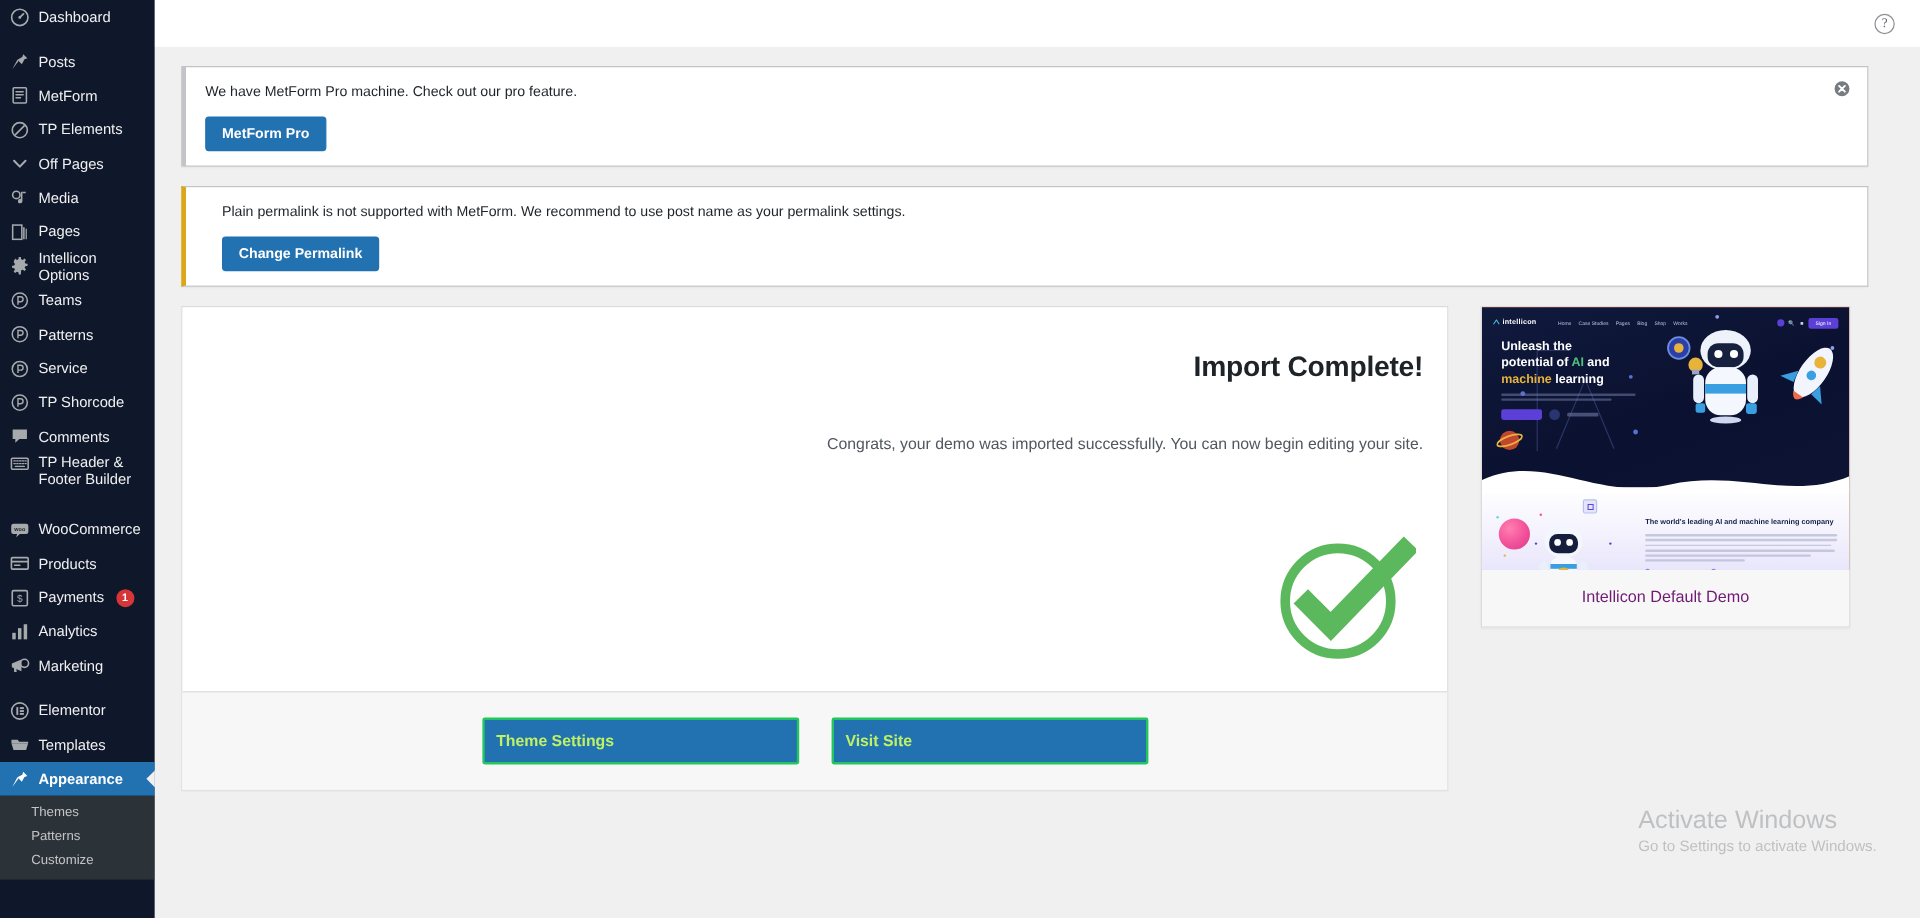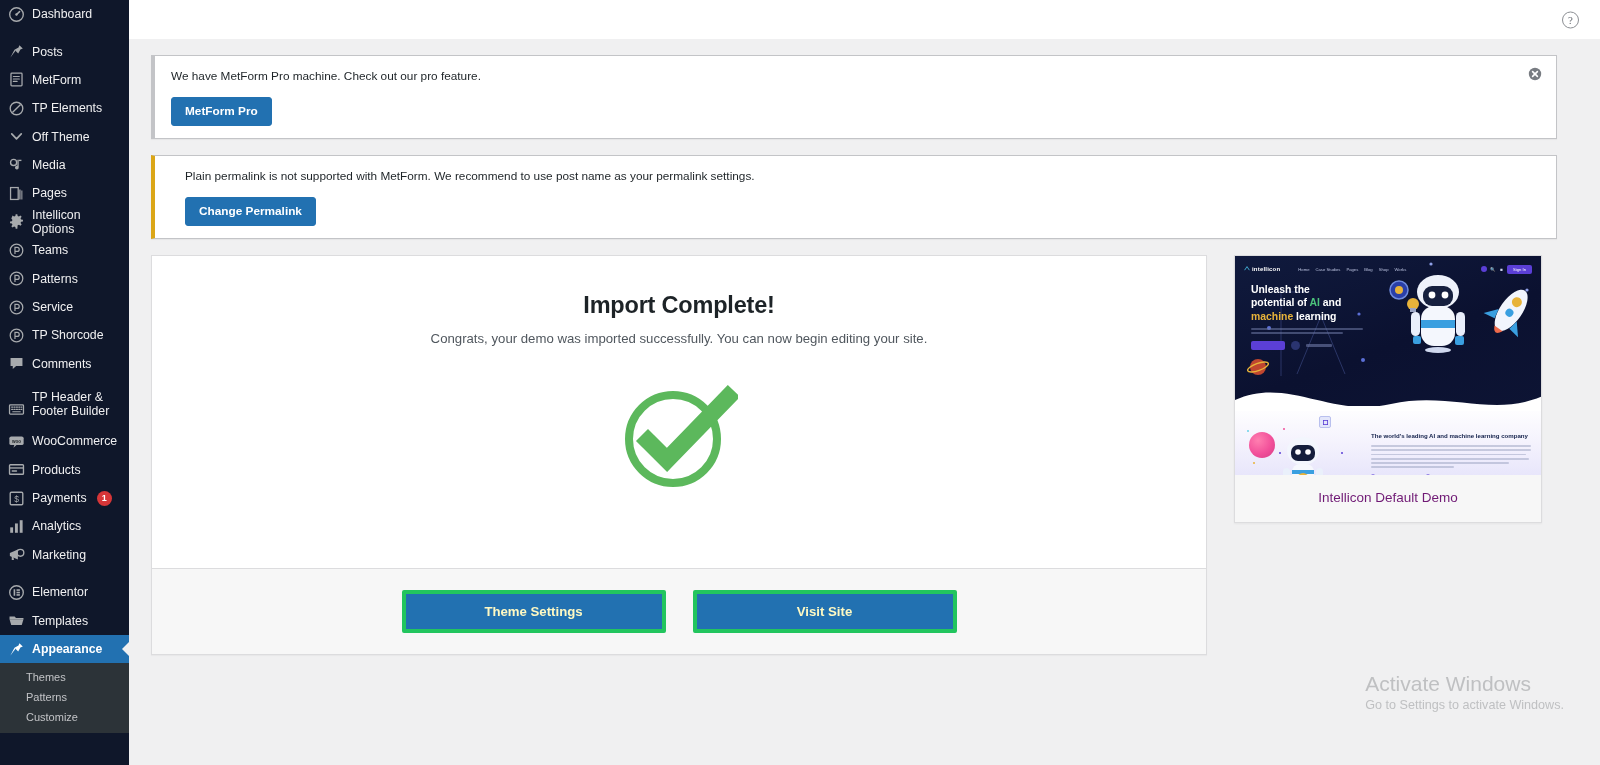--- a/index.html
+++ b/index.html
@@ -24,21 +24,21 @@
     display: flex; align-items: center;
     gap: 7px;
     padding: 0 8px;
     height: 28.4px;
     font-size: 12.3px;
     color: #f0f0f1;
     cursor: pointer;
     position: relative;
     white-space: nowrap;
   }
-  .menu-item.two-line { height: 40px; align-items: flex-end; }
+  .menu-item.two-line { height: 40px; align-items: flex-start; }
   .menu-item .mlabel { line-height: 1.15; white-space: normal; }
   .menu-item.current {
     background: #2271b1;
     color: #fff;
     font-weight: 600;
   }
   .menu-item.current::after {
     content: "";
     position: absolute;
     right: -1px; top: 50%;
@@ -151,21 +151,21 @@
 
   .import-card {
     width: 1056px;
     background: #fff;
     border: 1px solid #dcdcde;
     box-shadow: 0 1px 1px rgba(0,0,0,.03);
   }
   .card-body {
     padding: 36px 20px 20px 20px;
     min-height: 312px;
-    display: flex; flex-direction: column; align-items: center;
+    display: flex; flex-direction: column; align-items: flex-end; gap: 31px;
   }
   .complete-title {
     font-size: 23.5px;
     font-weight: 700;
     color: #1d2327;
     margin-bottom: 12px;
     letter-spacing: -0.2px;
   }
   .complete-sub {
     font-size: 13.2px;
@@ -178,29 +178,29 @@
     display: flex; align-items: center; justify-content: center;
   }
   .card-footer {
     background: #f7f7f7;
     border-top: 1px solid #dcdcde;
     padding: 21px 20px;
     display: flex; justify-content: center; gap: 27px;
   }
   .action-btn {
     background: #2271b1;
-    border: 4px solid #22c55e;
-    color: #fef9c3;
+    border: 2px solid #22c55e;
+    color: #bef264;
     font-size: 13.2px;
     font-weight: 700;
     width: 264px;
     padding: 8px 10px;
     border-radius: 2px;
     cursor: pointer;
-    text-align: center;
+    text-align: left;
     line-height: 1.45;
   }
 
   
   .demo-panel {
     width: 308px;
     background: #f7f7f7;
     border: 1px solid #dcdcde;
     box-shadow: 0 1px 2px rgba(0,0,0,.05);
   }
@@ -340,21 +340,21 @@
           </svg>
         </span>
         <span class="mlabel">TP Elements</span>
       </div>
       <div class="menu-item">
         <span class="mi-icon">
           <svg width="17" height="17" viewBox="0 0 20 20" fill="currentColor" aria-hidden="true">
             <path d="M4.4 7 L10 12.8 L15.6 7" fill="none" stroke="currentColor" stroke-width="2" stroke-linecap="round" stroke-linejoin="round"></path>
           </svg>
         </span>
-        <span class="mlabel">Off Theme</span>
+        <span class="mlabel">Off Pages</span>
       </div>
       <div class="menu-item">
         <span class="mi-icon">
           <svg width="17" height="17" viewBox="0 0 20 20" fill="currentColor" aria-hidden="true">
             <circle cx="6.6" cy="6.4" r="3.6" fill="none" stroke="currentColor" stroke-width="1.6"></circle>
             <path d="M12.6 3.2v9.2a2.2 2.2 0 1 1-1.6-2.1V3.2z"></path>
             <path d="M12.6 3.2h3.2v1.6h-3.2z"></path>
           </svg>
         </span>
         <span class="mlabel">Media</span>

